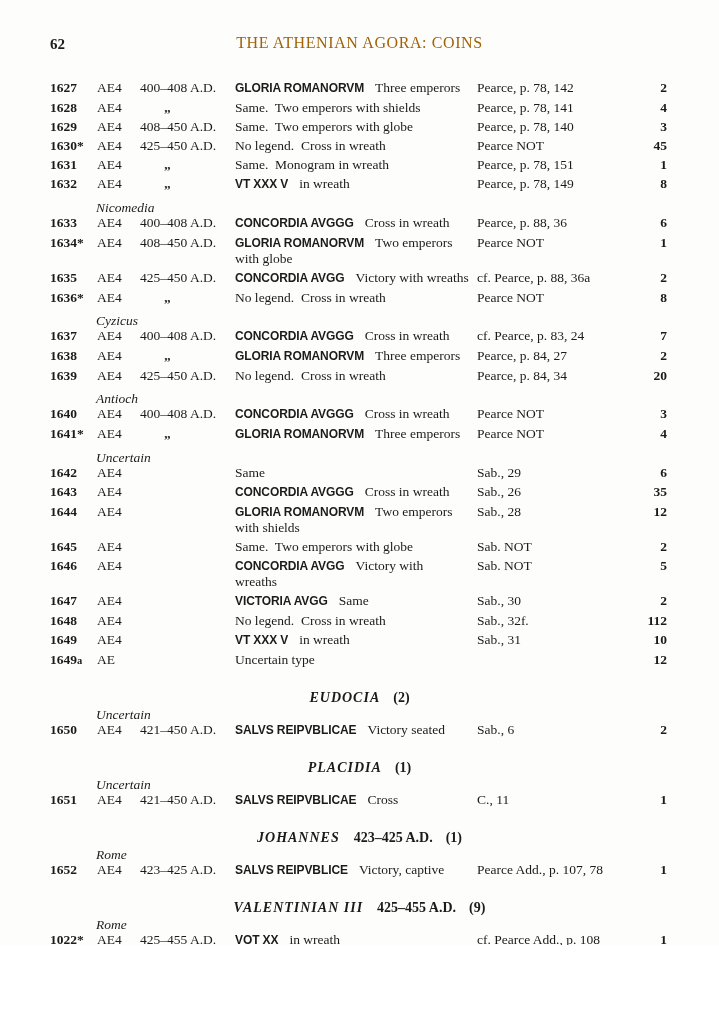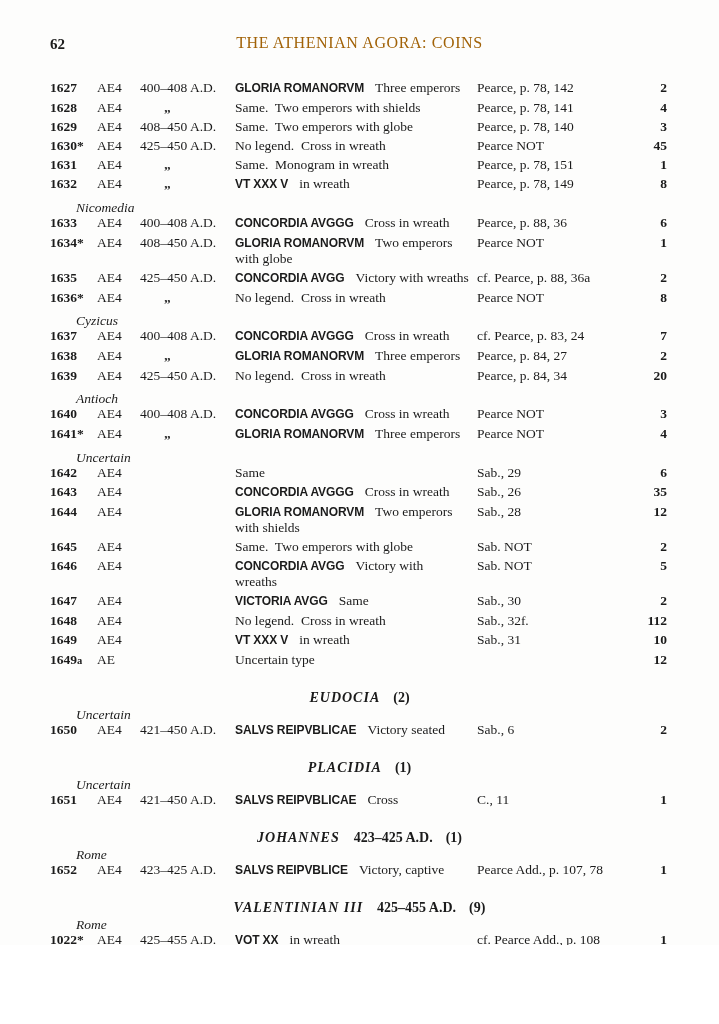--- a/index.html
+++ b/index.html
@@ -33,21 +33,21 @@
   .legend{
     font-family:"Liberation Sans", sans-serif;
     font-weight:700;font-size:12px;letter-spacing:-0.1px;
   }
   .legend:not(:empty){margin-right:11px;}
   .d2{display:block;white-space:pre;}
   .ref{white-space:pre;}
   .r2{display:block;padding-left:38px;margin-top:30px;}
   .count{text-align:right;font-weight:700;}
 
-  .mint-line{padding-left:76px;margin-top:8px;margin-bottom:0;}
+  .mint-line{padding-left:96px;margin-top:8px;margin-bottom:0;}
   .mint-line.tight{margin-top:0;}
   .mint{font-style:italic;}
 
   .heading-line{text-align:center;margin-top:22px;margin-bottom:2px;font-size:14px;}
   .h-name{font-style:italic;font-weight:700;letter-spacing:1px;}
   .h-date{font-weight:700;margin-left:14px;}
   .h-count{font-weight:700;margin-left:13px;}
 </style>
 </head>
 <body>

